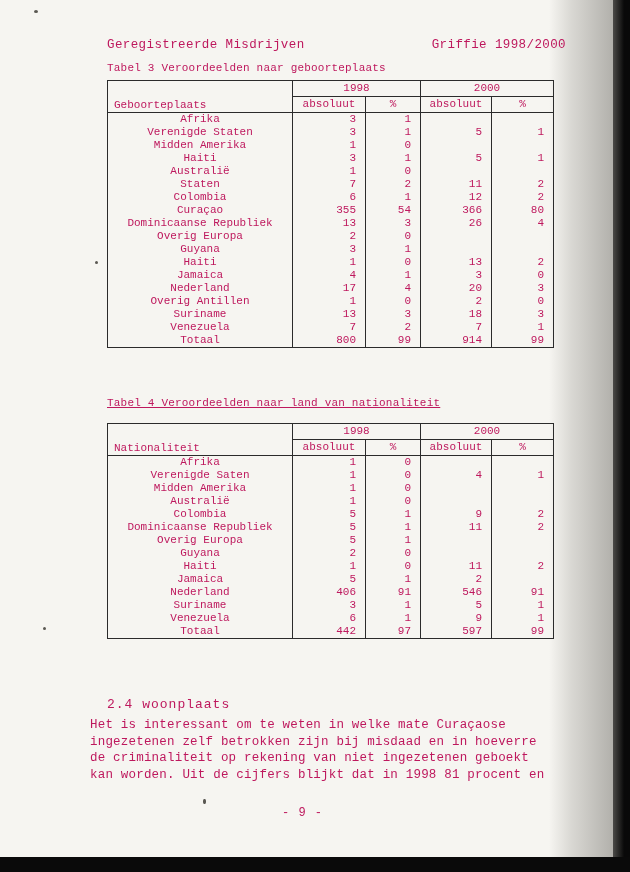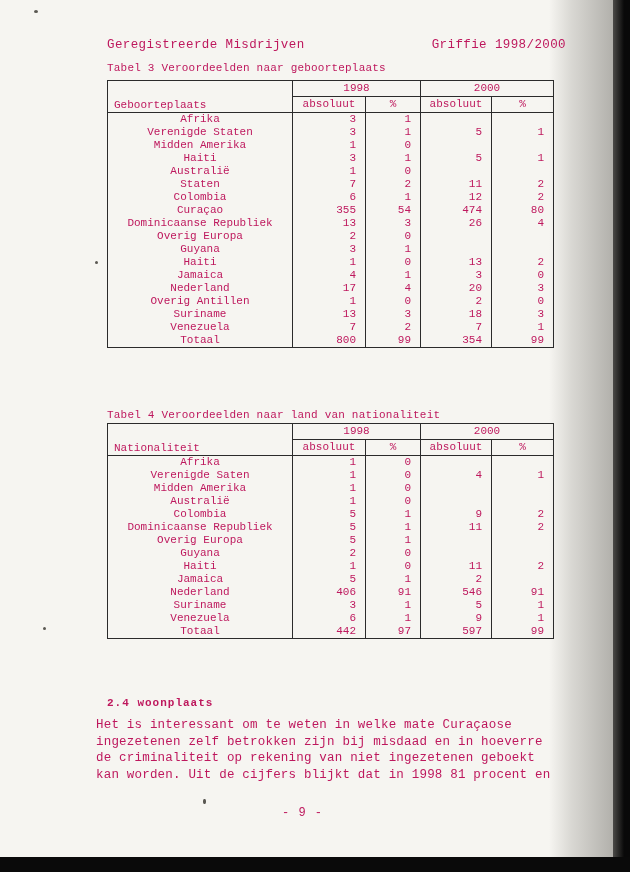--- a/index.html
+++ b/index.html
@@ -18,36 +18,36 @@
   .speck { position:absolute; background:#5a5852; border-radius:50%; }
   .sp1 { left:34px; top:10px; width:4px; height:3px; }
   .sp2 { left:95px; top:261px; width:3px; height:3px; }
   .sp3 { left:43px; top:627px; width:3px; height:3px; }
   .sp4 { left:203px; top:799px; width:3px; height:5px; border-radius:40%; }
 
   .header { position:absolute; top:38px; left:107px; width:459px;
     display:flex; justify-content:space-between; font-size:12.5px; letter-spacing:0.4px; }
 
   .caption { position:absolute; left:107px; font-size:11px; letter-spacing:0.2px; }
-  .c3 { top:62px; } .c4 { top:409px; }
+  .c3 { top:62px; } .c4 { top:397px;text-decoration:underline; }
 
   table.dtable { position:absolute; left:107px; width:446px;
     border-collapse:collapse; table-layout:fixed; border:1px solid #2b2b2b; }
   .t3 { top:80px; } .t4 { top:423px; }
   table.dtable td { border-left:1px solid #2b2b2b; border-right:1px solid #2b2b2b;
     font-size:11px; line-height:13px; height:13px; padding:0 6px;
     white-space:nowrap; overflow:hidden; }
   tr.year-row td.year { text-align:center; border-bottom:1px solid #2b2b2b; height:15px;margin-left:8px; }
   tr.sub-row td.sub { text-align:center; border-bottom:1px solid #2b2b2b; height:15px; }
   td.lblhead { vertical-align:bottom; border-bottom:1px solid #2b2b2b; padding-bottom:1px;margin-top:25px; }
   table.dtable tbody td.lbl { text-align:center; }
   table.dtable tbody td.num { text-align:right; padding-right:9px; }
 
-  .sec-head { position:absolute; left:107px; top:697px; font-size:11px; font-weight:bold; letter-spacing:1px; }
-  .para { position:absolute; left:96px; top:717px; width:474px; font-size:12.5px;
+  .sec-head { position:absolute; left:107px; top:697px; font-size:13px; font-weight:normal; letter-spacing:1px; }
+  .para { position:absolute; left:90px; top:717px; width:474px; font-size:12.5px;
     line-height:16.5px; letter-spacing:0.2px; white-space:pre-line; }
   .pagenum { position:absolute; left:282px; top:806px; font-size:12px; letter-spacing:1px; }
 </style>
 </head>
 <body>
 
 <div class="page">
 
   <div class="shade-right"></div>
   <div class="strip-right"></div>
@@ -132,21 +132,21 @@
           <td class="lbl">Colombia</td>
           <td class="num">6</td>
           <td class="num">1</td>
           <td class="num">12</td>
           <td class="num">2</td>
         </tr>
         <tr>
           <td class="lbl">Curaçao</td>
           <td class="num">355</td>
           <td class="num">54</td>
-          <td class="num">474</td>
+          <td class="num">366</td>
           <td class="num">80</td>
         </tr>
         <tr>
           <td class="lbl">Dominicaanse Republiek</td>
           <td class="num">13</td>
           <td class="num">3</td>
           <td class="num">26</td>
           <td class="num">4</td>
         </tr>
         <tr>
@@ -202,21 +202,21 @@
           <td class="lbl">Venezuela</td>
           <td class="num">7</td>
           <td class="num">2</td>
           <td class="num">7</td>
           <td class="num">1</td>
         </tr>
         <tr>
           <td class="lbl">Totaal</td>
           <td class="num">800</td>
           <td class="num">99</td>
-          <td class="num">354</td>
+          <td class="num">914</td>
           <td class="num">99</td>
         </tr>
       </tbody>
   </table>
 
   <div class="caption c4">Tabel 4 Veroordeelden naar land van nationaliteit</div>
 
   <table class="dtable t4">
     <colgroup>
       <col style="width:185px">

